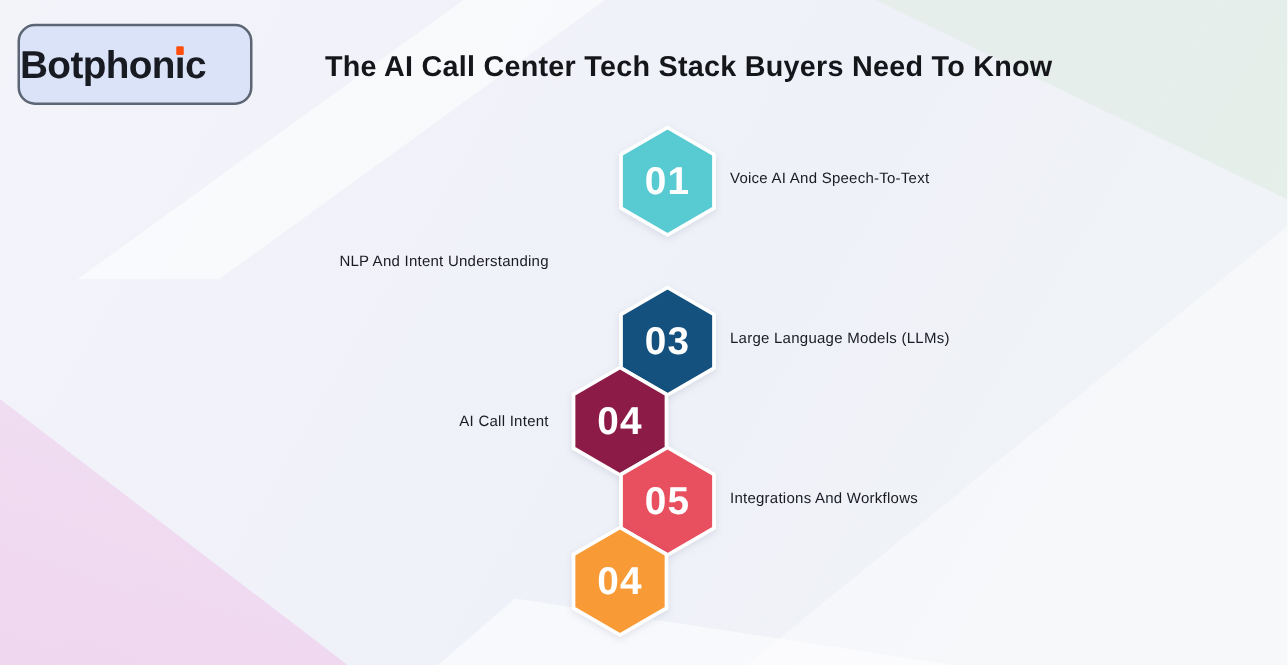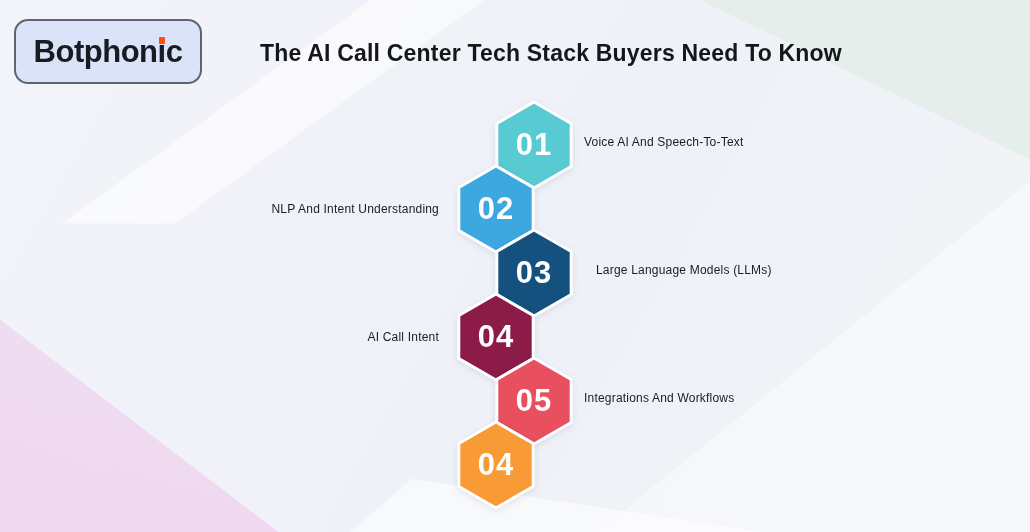--- a/index.html
+++ b/index.html
@@ -13,21 +13,21 @@
   .decor { position:absolute; inset:0; pointer-events:none; }
   .decor.wedge-a { background:rgba(255,255,255,0.55); clip-path:polygon(36% 0,47% 0,17% 42%,6% 42%); }
   .decor.wedge-b { background:rgba(255,255,255,0.40); clip-path:polygon(58% 100%,100% 34%,100% 100%); }
   .decor.wedge-c { background:rgba(255,255,255,0.55); clip-path:polygon(40% 90%,74% 100%,34% 100%); }
   .decor.green-tr { background:rgba(221,235,224,0.55); clip-path:polygon(68% 0,100% 0,100% 30%); }
   .decor.pink-bl { background:linear-gradient(200deg,rgba(246,210,242,0.10),rgba(238,196,233,0.60)); clip-path:polygon(0 60%,0 100%,27% 100%); }
 
   .logo-box {
     position:absolute; left:14px; top:19px; width:188px; height:65px;
     border-radius:14px; box-sizing:border-box;
-    display:flex; align-items:center; justify-content:center;
+    display:flex; align-items:center; 
     border:2px solid #5c6573;
   }
   .logo-text {
     font-size:31px; font-weight:800; letter-spacing:-0.5px; color:#181b22; line-height:1;
     white-space:nowrap;
   }
   .logo-i { position:relative; display:inline-block; }
   .logo-i::after {
     content:""; position:absolute; left:50%; transform:translateX(-50%);
     top:1px; width:6px; height:7px; border-radius:1px;
@@ -87,35 +87,29 @@
   <div class="title">The AI Call Center Tech Stack Buyers Need To Know</div>
 
   <div class="hex p0">
     <svg width="80" height="92" viewBox="0 0 80 92">
       <polygon points="40,3 77.2,24.5 77.2,67.5 40,89 2.8,67.5 2.8,24.5" stroke-width="3" stroke-linejoin="round" stroke="#ffffff" style="fill: rgb(88, 203, 210);"></polygon>
     </svg>
     <div class="num" style="color: rgb(255, 255, 255);">01</div>
   </div>
   <div class="step-label right l0" style="color: rgb(26, 28, 34);">Voice AI And Speech-To-Text</div>
 
-  <div class="hex p1">
-    <svg width="80" height="92" viewBox="0 0 80 92">
-      <polygon points="40,3 77.2,24.5 77.2,67.5 40,89 2.8,67.5 2.8,24.5" stroke-width="3" stroke-linejoin="round" stroke="#ffffff" style="fill: rgb(61, 168, 224);"></polygon>
-    </svg>
-    <div class="num" style="color: rgb(255, 255, 255);">02</div>
-  </div>
   <div class="step-label left l1" style="color: rgb(26, 28, 34);">NLP And Intent Understanding</div>
 
   <div class="hex p2">
     <svg width="80" height="92" viewBox="0 0 80 92">
       <polygon points="40,3 77.2,24.5 77.2,67.5 40,89 2.8,67.5 2.8,24.5" stroke-width="3" stroke-linejoin="round" stroke="#ffffff" style="fill: rgb(20, 81, 126);"></polygon>
     </svg>
     <div class="num" style="color: rgb(255, 255, 255);">03</div>
   </div>
-  <div class="step-label right l2" style="color: rgb(26, 28, 34); margin-left: 12px;">Large Language Models (LLMs)</div>
+  <div class="step-label right l2" style="color: rgb(26, 28, 34);">Large Language Models (LLMs)</div>
 
   <div class="hex p3">
     <svg width="80" height="92" viewBox="0 0 80 92">
       <polygon points="40,3 77.2,24.5 77.2,67.5 40,89 2.8,67.5 2.8,24.5" stroke-width="3" stroke-linejoin="round" stroke="#ffffff" style="fill: rgb(140, 28, 71);"></polygon>
     </svg>
     <div class="num" style="color: rgb(255, 255, 255);">04</div>
   </div>
   <div class="step-label left l3" style="color: rgb(26, 28, 34);">AI Call Intent</div>
 
   <div class="hex p4">

